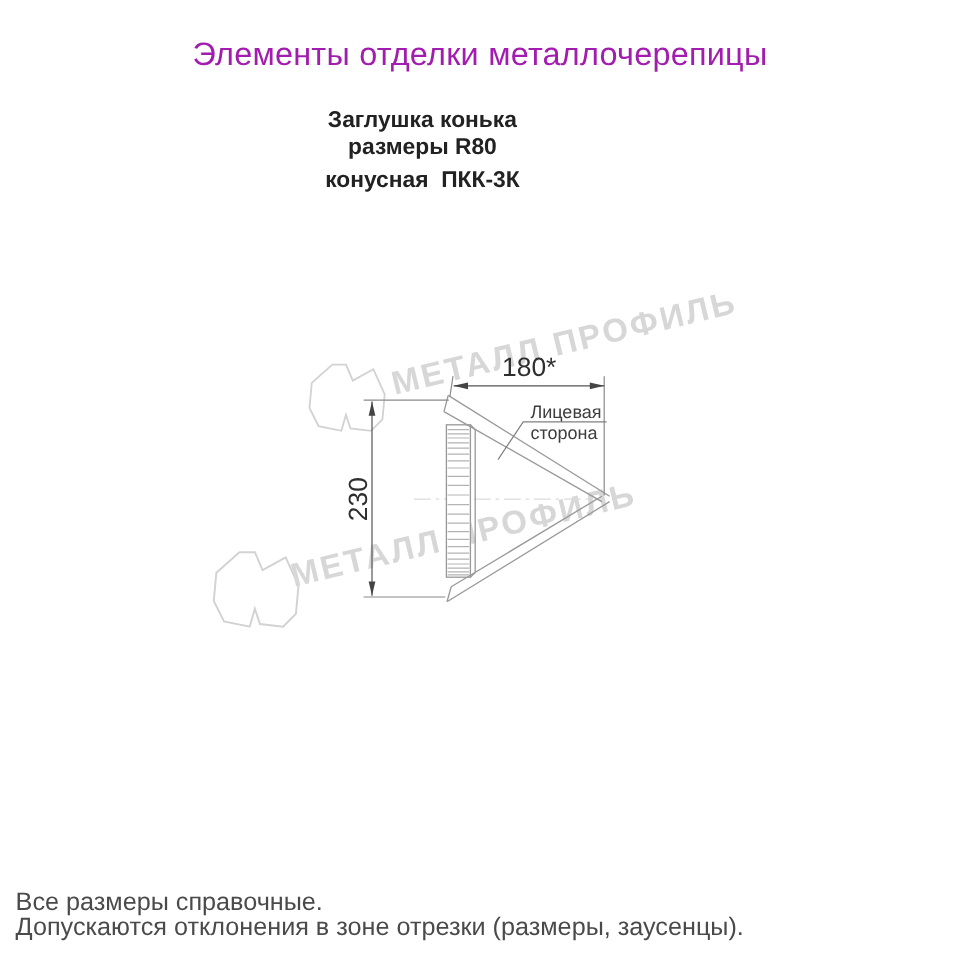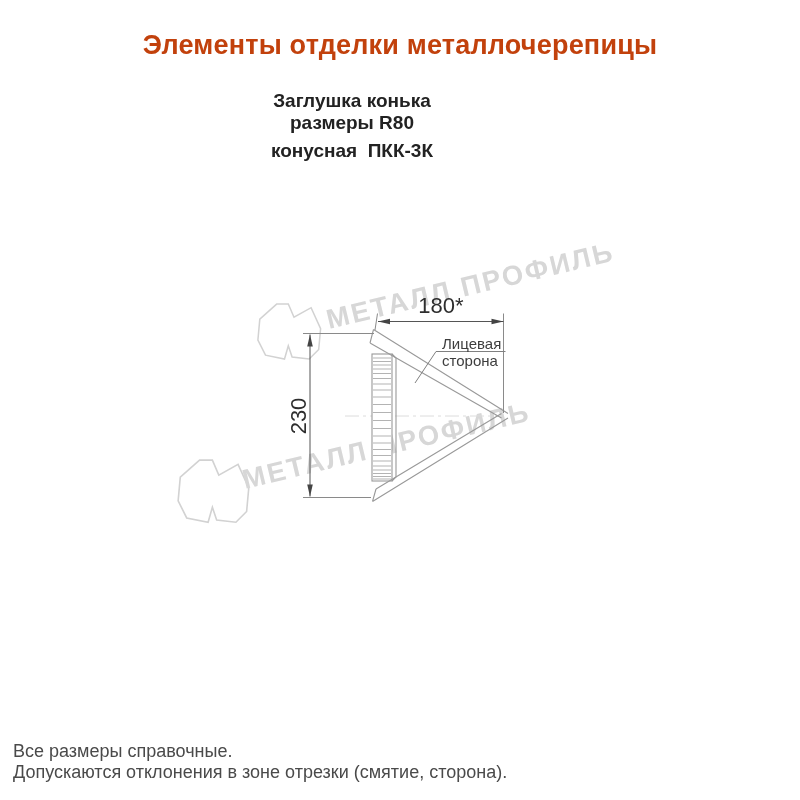--- a/index.html
+++ b/index.html
@@ -2,31 +2,31 @@
 <html><head>
 <meta charset="utf-8">
 <style>
   html,body{margin:0;padding:0;}
   body{
     width:800px;height:800px;position:relative;background:#ffffff;
     font-family:"Liberation Sans", sans-serif;overflow:hidden;
   }
   .page-title{
     position:absolute;top:30px;left:0;width:800px;text-align:center;
-    font-size:27px;font-weight:bold;color:#c2410c;letter-spacing:.2px;
+    font-size:27px;font-weight:normal;color:#a21caf;letter-spacing:.2px;
   }
   .subtitle{
     position:absolute;top:90px;left:0;width:704px;text-align:center;
     font-size:19px;font-weight:bold;color:#222;line-height:22px;
   }
   .subtitle .product-code{margin-top:6px;}
   .drawing-svg{position:absolute;left:0;top:0;}
   .footer-notes{
     position:absolute;left:13px;top:741px;width:760px;
-    font-size:18px;color:#4a4a4a;line-height:21px;
+    font-size:21px;color:#4a4a4a;line-height:21px;
   }
 </style>
 </head>
 <body>
 
 <div class="page-title">Элементы отделки металлочерепицы</div>
 
 <div class="subtitle">
   <div>Заглушка конька</div>
   <div>размеры R80</div>
@@ -77,14 +77,14 @@
 
   <g>
     <path d="M415 383 L436 351.5 L505.5 351.5" stroke="#808080" stroke-width="1" fill="none"></path>
     <text x="442" y="348.5" font-size="15" fill="#3d3d3d">Лицевая</text>
     <text x="442" y="365.5" font-size="15" fill="#3d3d3d">сторона</text>
   </g>
 </svg>
 
 <div class="footer-notes">
   <div>Все размеры справочные.</div>
-  <div>Допускаются отклонения в зоне отрезки (смятие, сторона).</div>
+  <div>Допускаются отклонения в зоне отрезки (размеры, заусенцы).</div>
 </div>
 
 </body></html>

